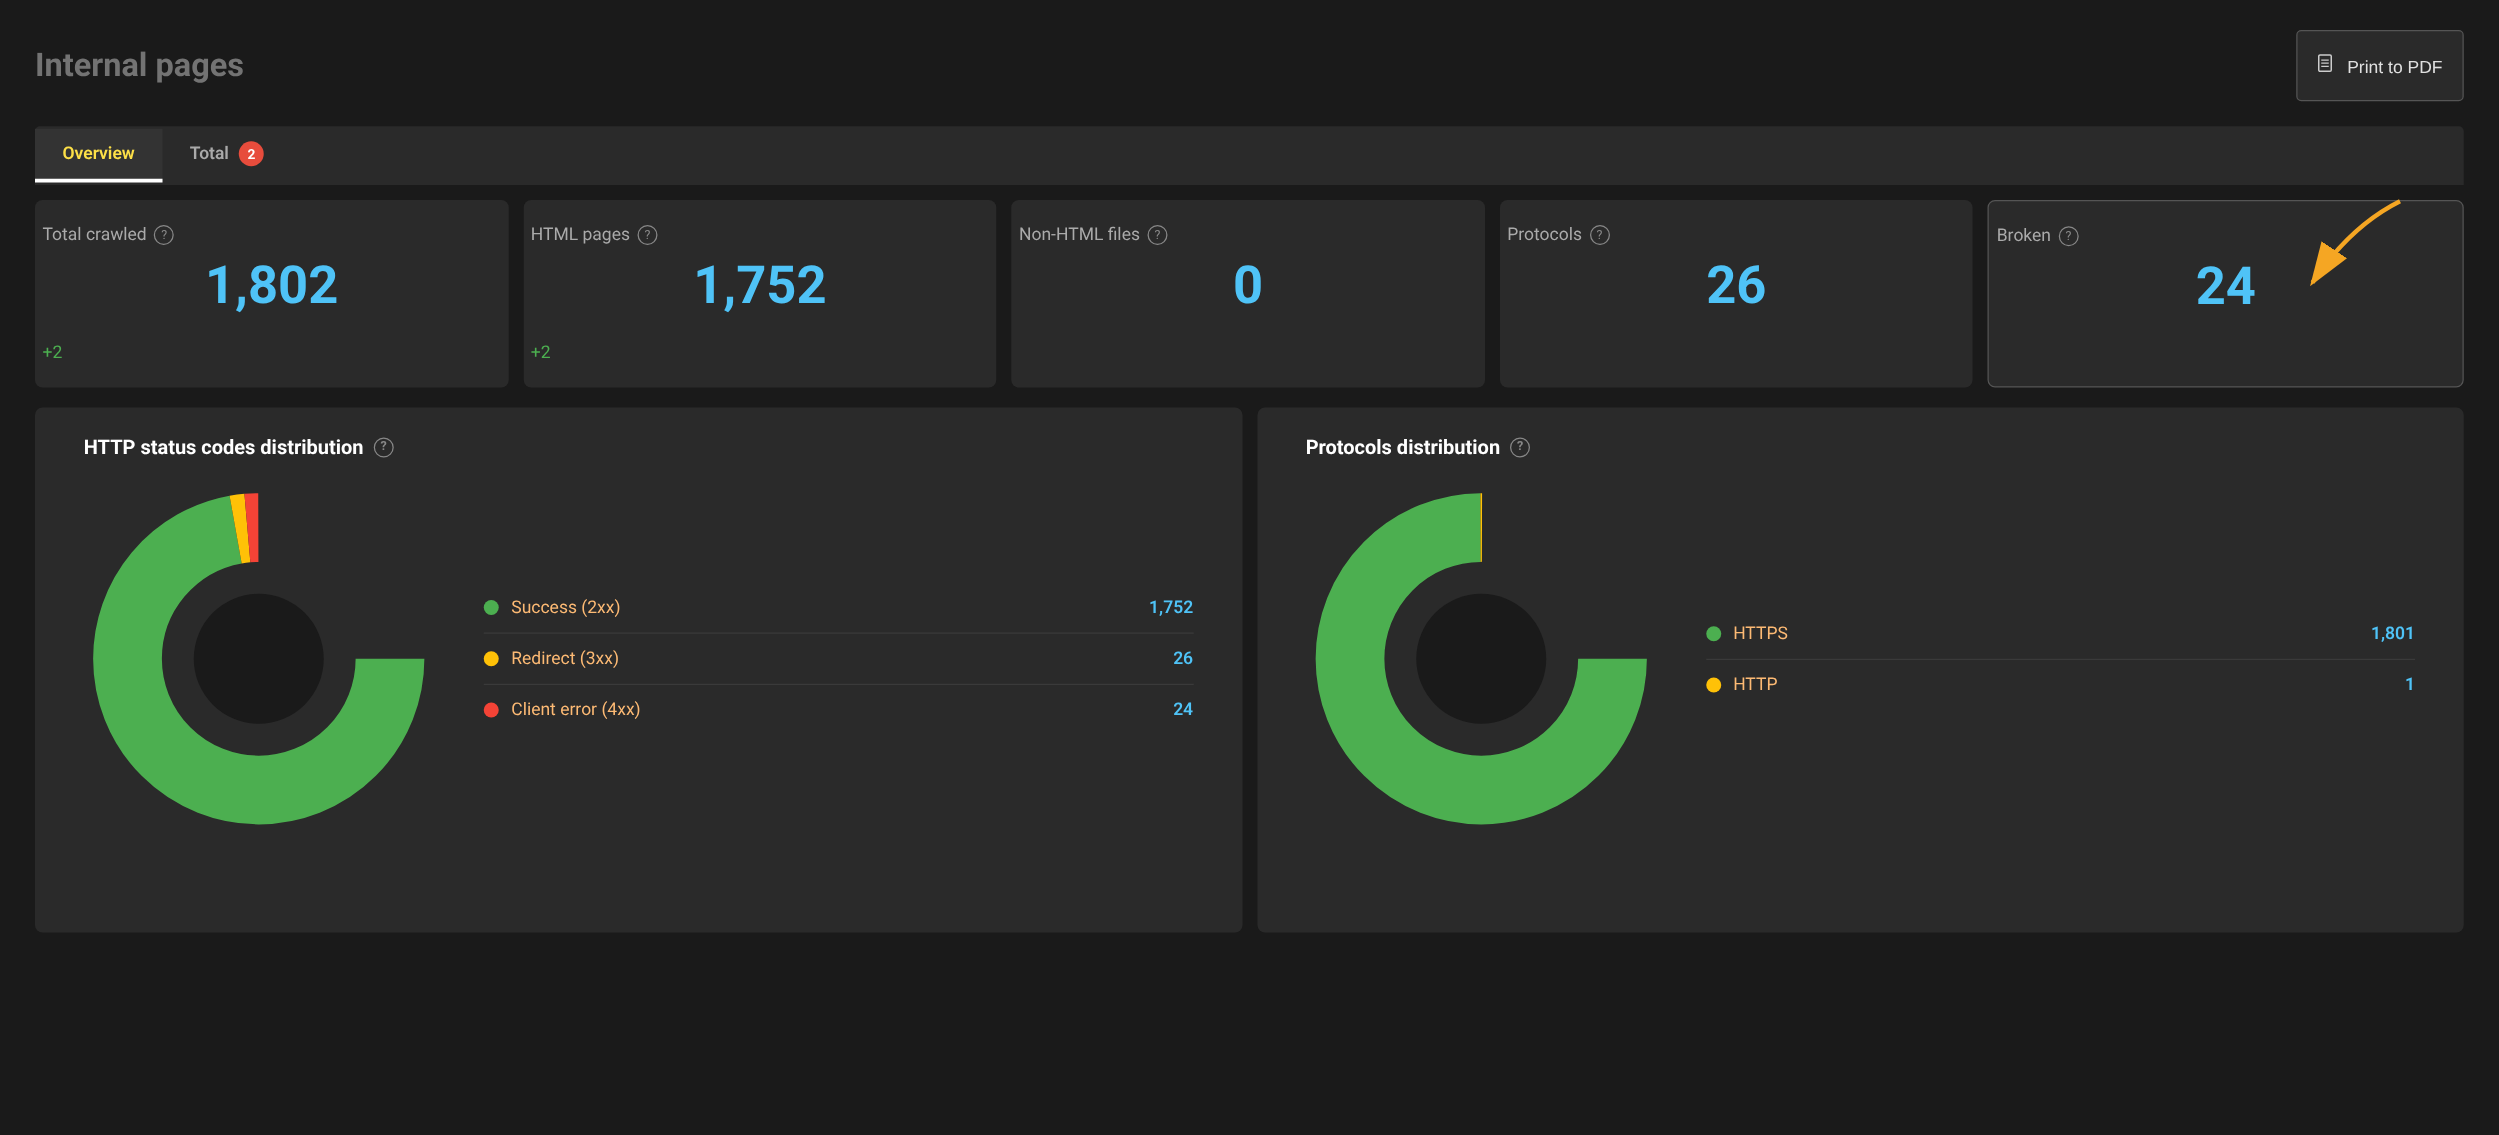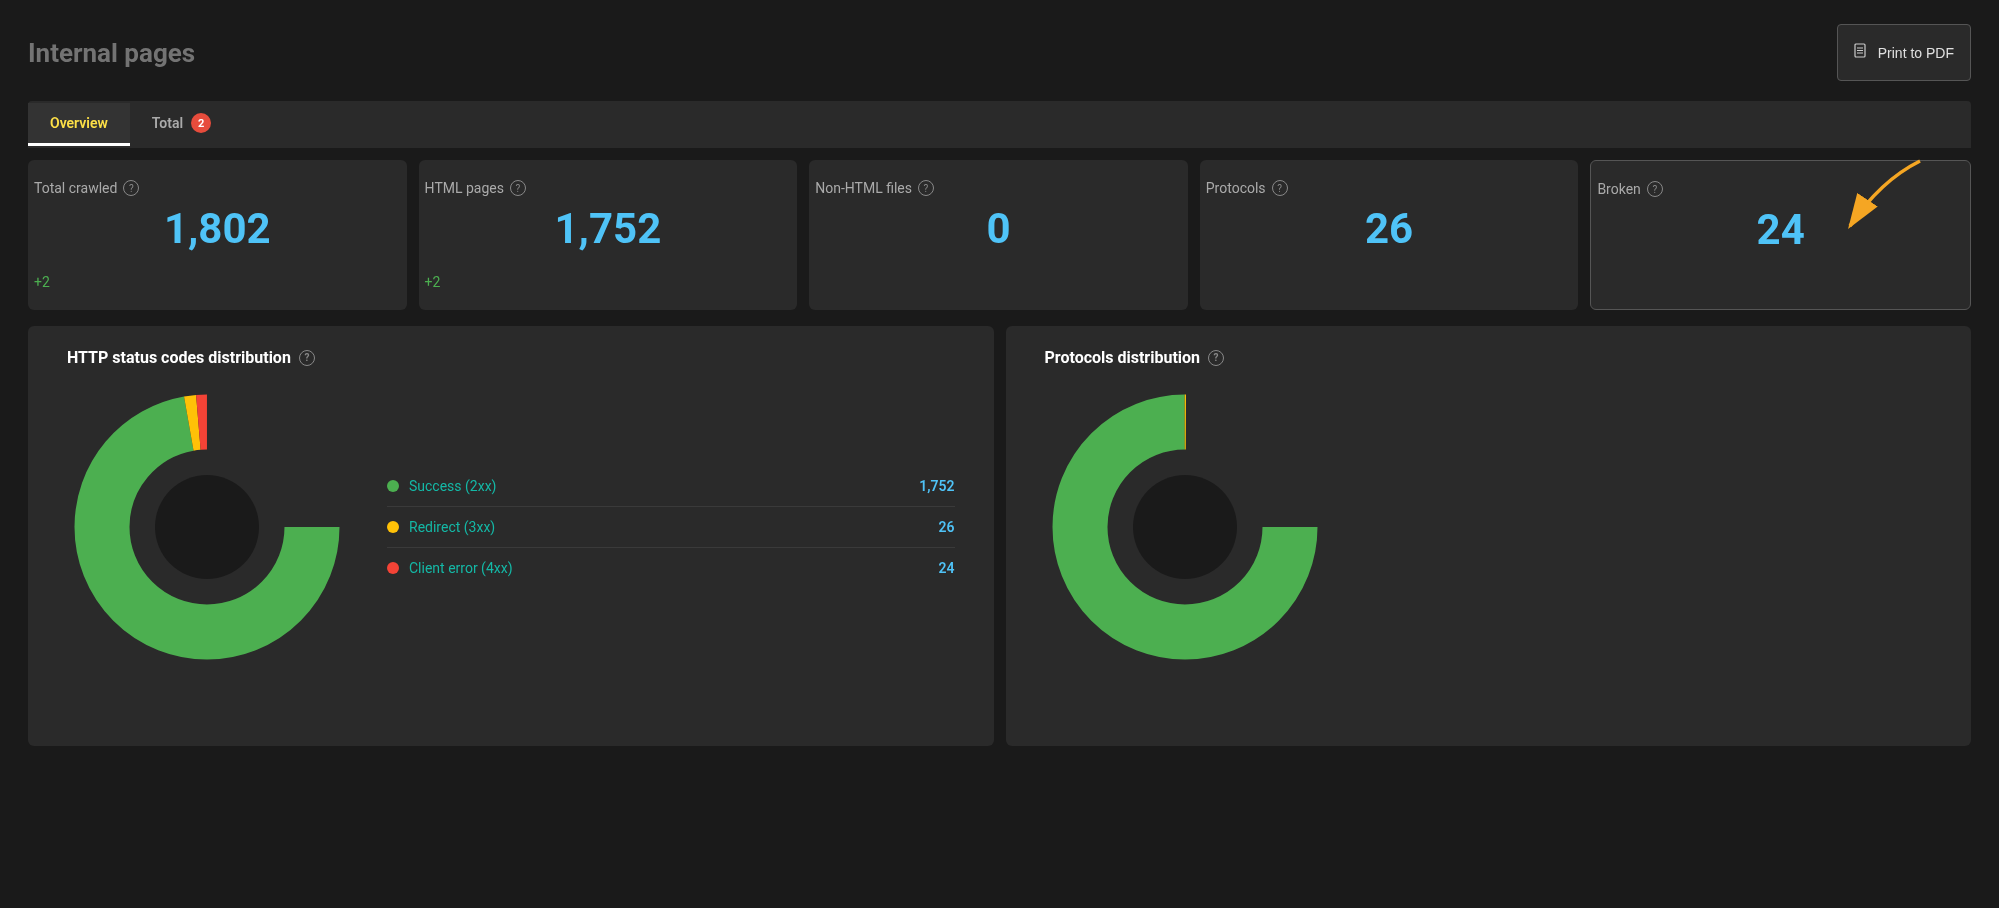--- a/index.html
+++ b/index.html
@@ -203,21 +203,21 @@
     .legend-dot {
       width: 12px;
       height: 12px;
       border-radius: 50%;
       flex-shrink: 0;
     }
 
     .legend-label {
       flex: 1;
       font-size: 14px;
-      color: #14b8a6;
+      color: #fdba74;
     }
 
     .legend-value {
       font-size: 14px;
       color: #4fc3f7;
       font-weight: 600;
     }
 
     
     .arrow-svg {
@@ -356,17 +356,29 @@
       </div>
       <div class="chart-inner">
         <div class="donut-container">
           <svg viewBox="0 0 280 280" width="280" height="280">
 
             <circle cx="140" cy="140" r="105" fill="none" stroke="#4caf50" stroke-width="55" stroke-dasharray="659 659.7" stroke-dashoffset="165"></circle>
             <circle cx="140" cy="140" r="105" fill="none" stroke="#ffc107" stroke-width="55" stroke-dasharray="1.2 659.7" stroke-dashoffset="-494"></circle>
             <circle cx="140" cy="140" r="52" fill="#1a1a1a"></circle>
           </svg>
         </div>
+        <div class="chart-legend">
+          <div class="legend-item">
+            <div class="legend-dot" style="background:#4caf50;"></div>
+            <span class="legend-label">HTTPS</span>
+            <span class="legend-value">1,801</span>
+          </div>
+          <div class="legend-item">
+            <div class="legend-dot" style="background:#ffc107;"></div>
+            <span class="legend-label">HTTP</span>
+            <span class="legend-value">1</span>
+          </div>
+        </div>
       </div>
     </div>
 
   </div>
 </div>
 
 </body></html>

